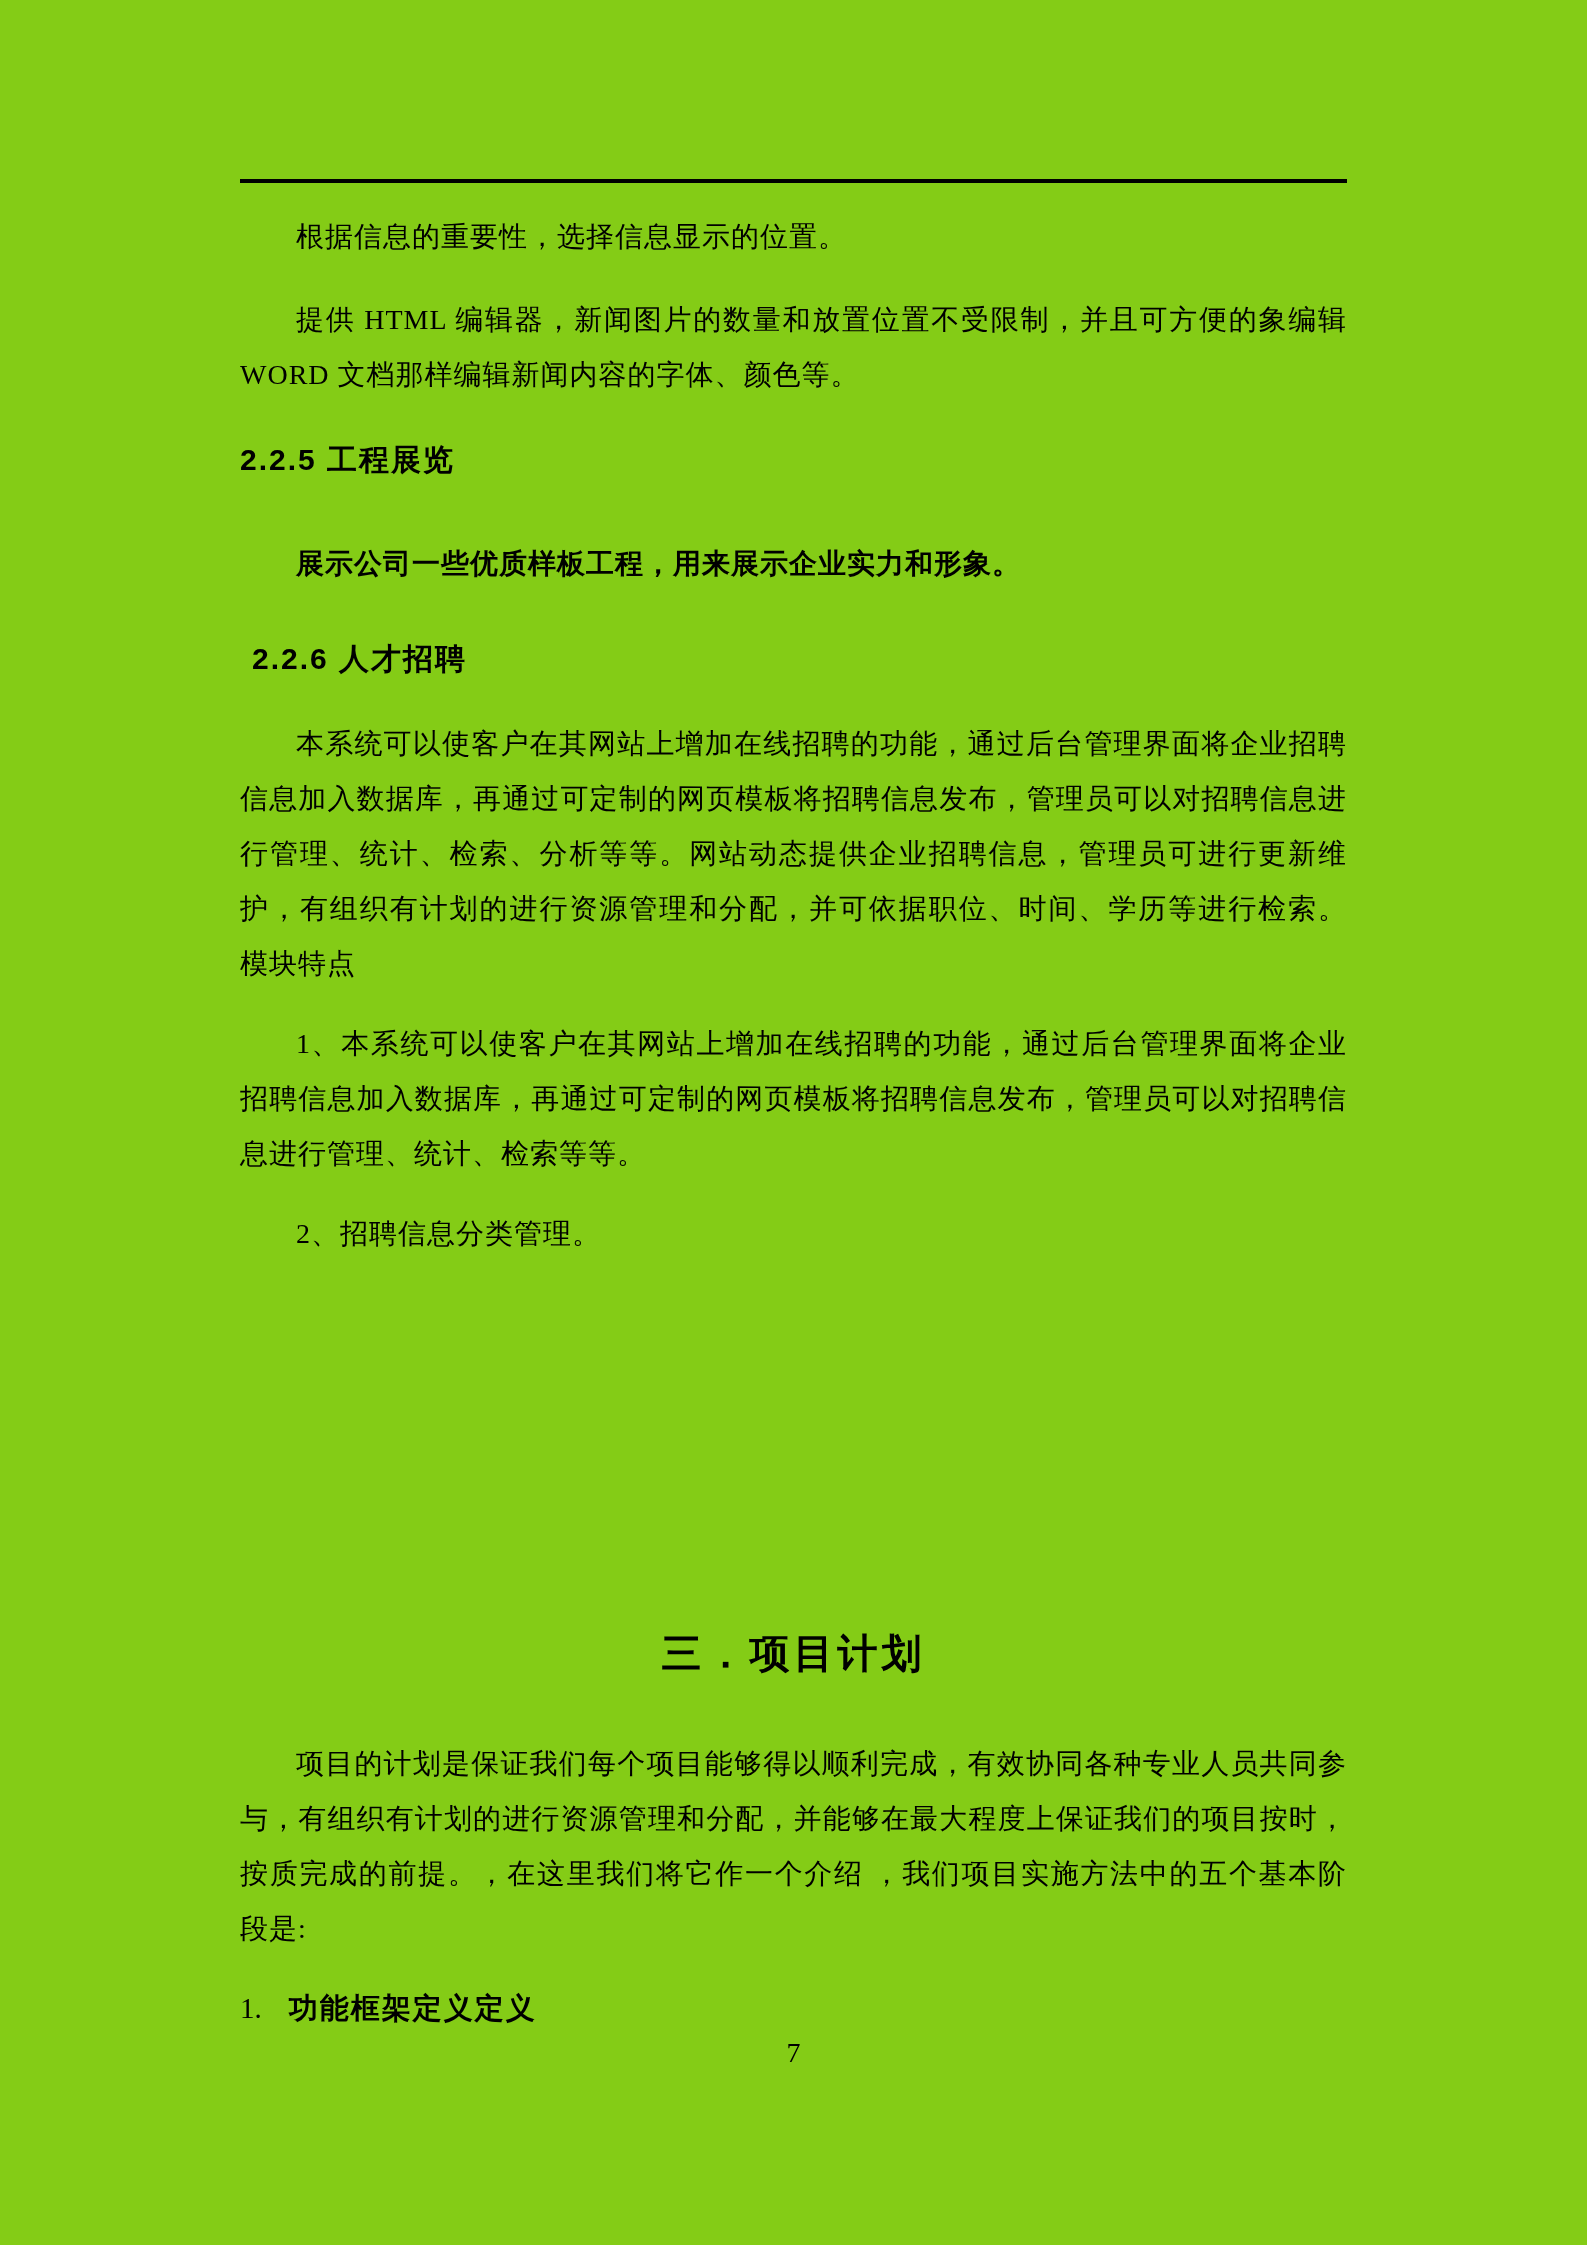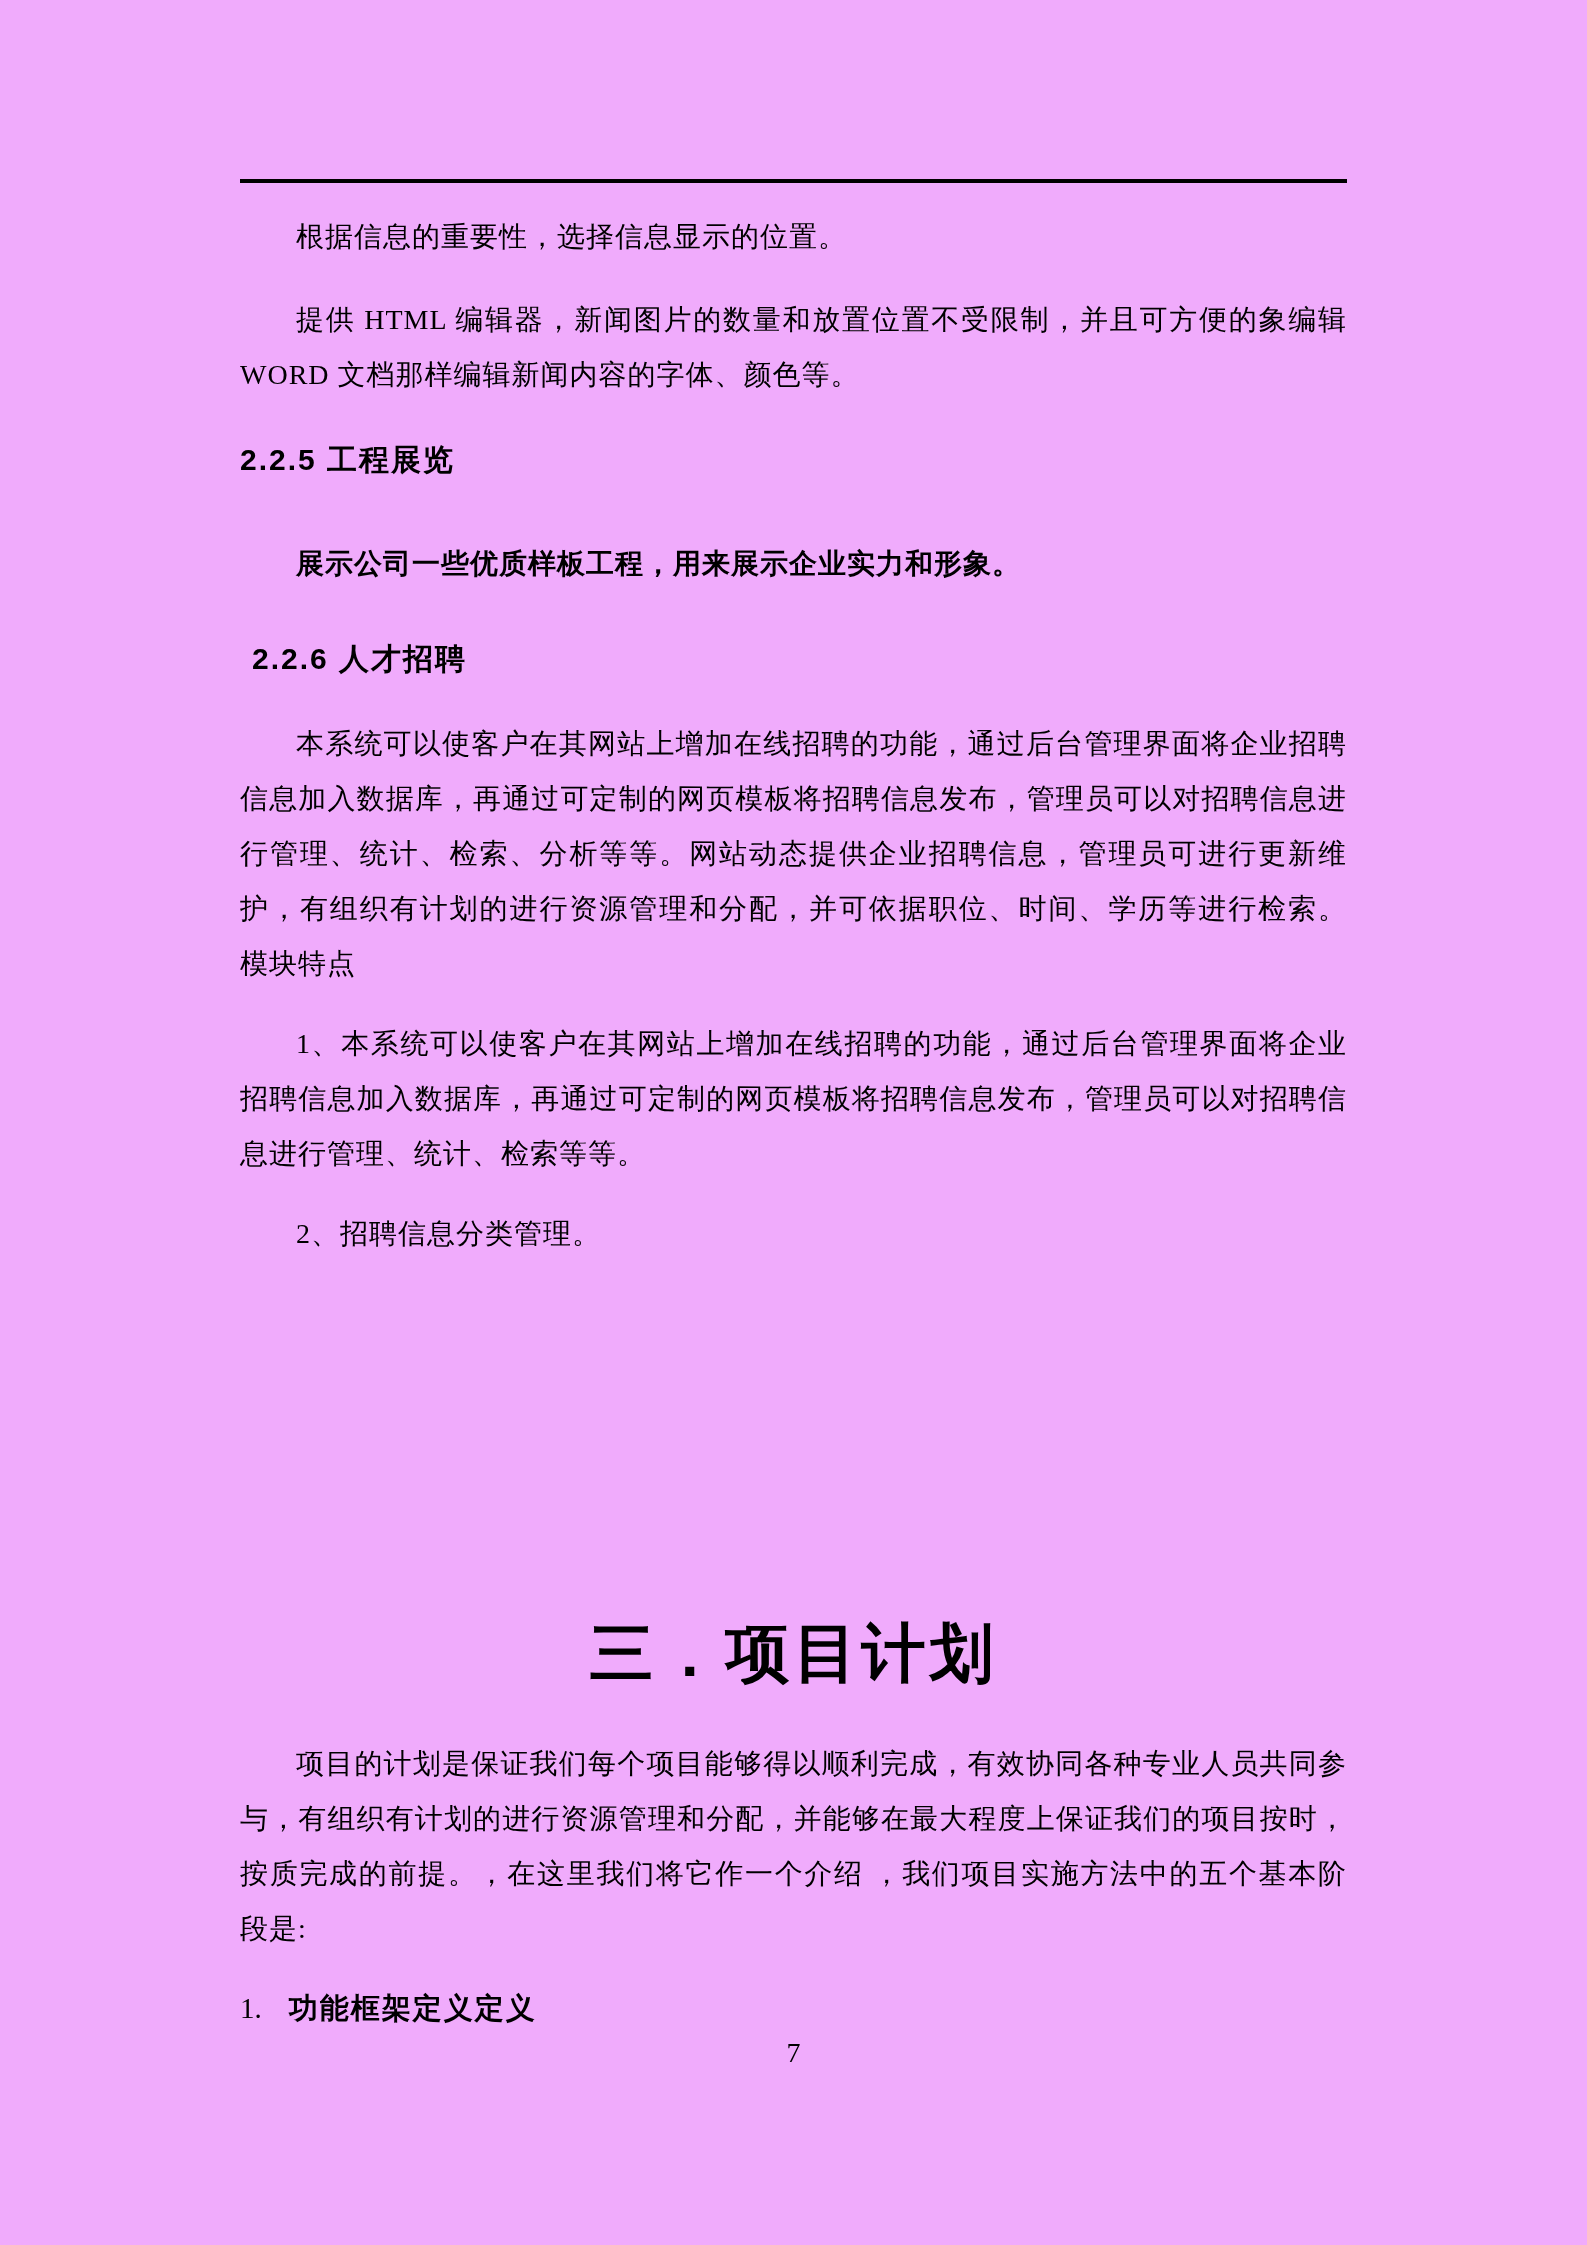--- a/index.html
+++ b/index.html
@@ -4,21 +4,21 @@
 <style>
   html, body {
     margin: 0;
     padding: 0;
     background: #ffffff;
   }
   .page {
     position: relative;
     width: 1587px;
     height: 2245px;
-    background: #f0abfc;
+    background: #84cc16;
     color: #000000;
     font-family: "Liberation Serif", serif;
     overflow: hidden;
   }
   .content {
     position: absolute;
     left: 240px;
     top: 0;
     width: 1107px;
   }
@@ -41,21 +41,21 @@
     font-family: "Liberation Sans", sans-serif;
     font-weight: bold;
     font-size: 30px;
     line-height: 55px;
     letter-spacing: 2px;
   }
   .h-chapter {
     margin: 0;
     font-family: "Liberation Serif", serif;
     font-weight: bold;
-    font-size: 64px;
+    font-size: 40px;
     line-height: 70px;
     text-align: center;
     letter-spacing: 4px;
   }
   .h-numbered {
     margin: 0;
     font-size: 29px;
     line-height: 55px;
   }
   .h-numbered .num {

